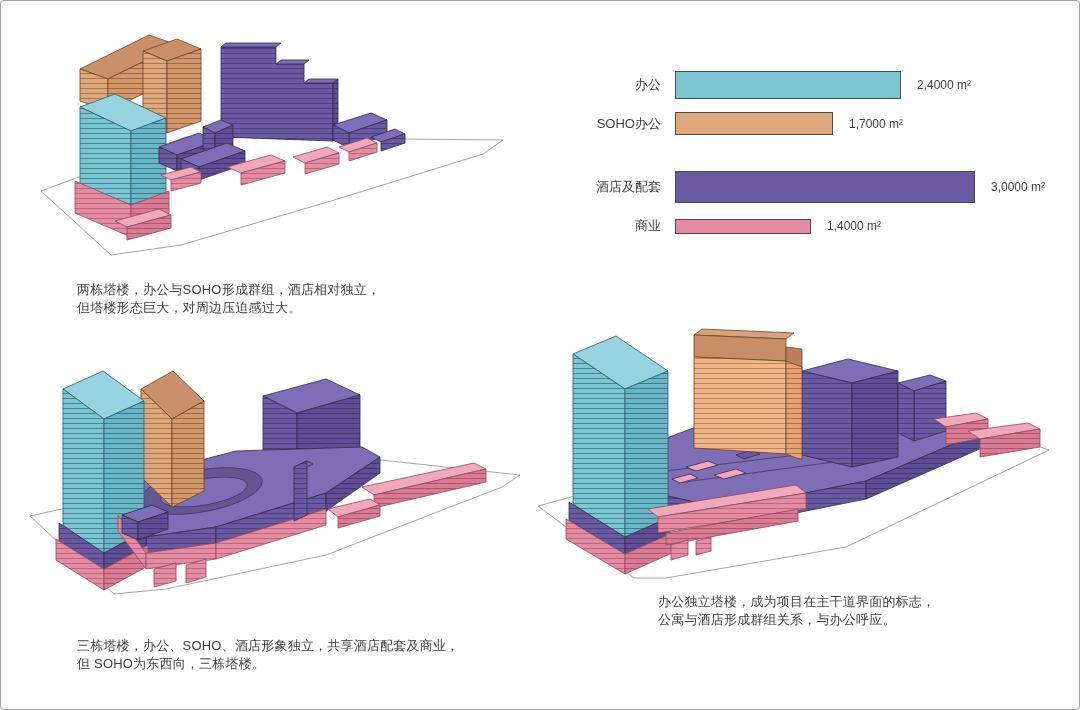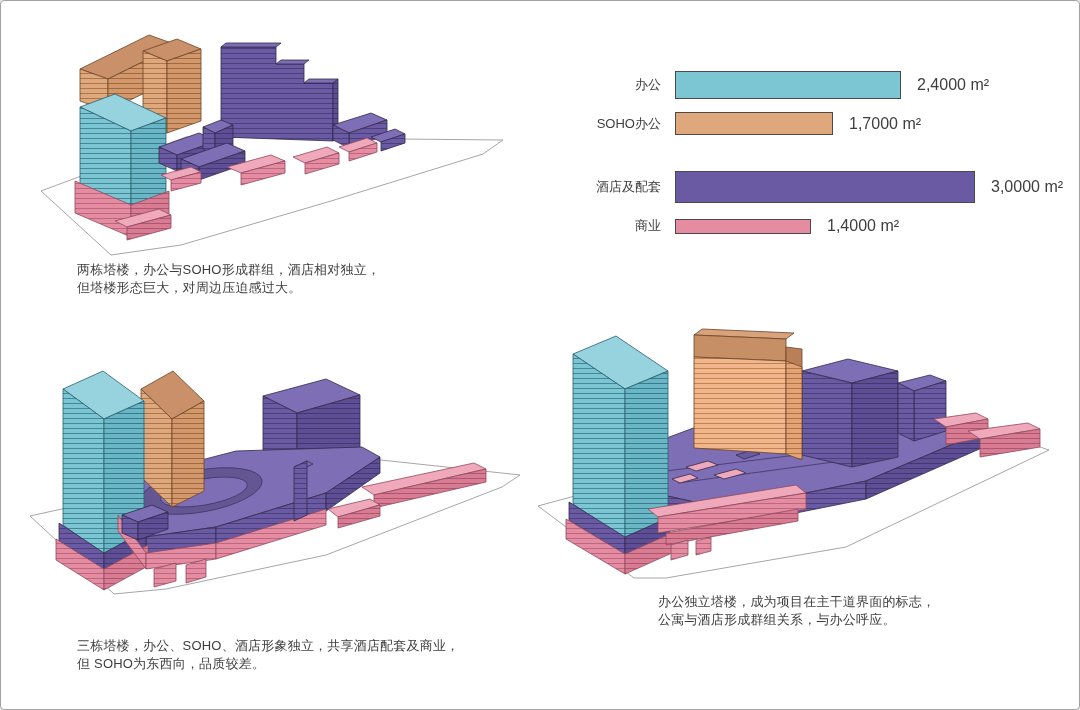--- a/index.html
+++ b/index.html
@@ -11,21 +11,21 @@
   }
   .diagram{position:absolute;}
   .caption{position:absolute;font-size:13px;line-height:17.5px;letter-spacing:.2px;color:#3E3E3E;}
   .legend{position:absolute;left:560px;top:70px;}
   .legend-row{display:flex;align-items:center;}
   .legend-row.g1{margin-bottom:13px;}
   .legend-row.g2{margin-bottom:28px;}
   .legend-row.g3{margin-bottom:14px;margin-top:36px;}
   .legend-label{width:100px;text-align:right;font-size:13px;margin-right:14px;white-space:nowrap;}
   .legend-bar{border:1px solid #4A4A4A;box-sizing:border-box;flex:none;}
-  .legend-value{margin-left:16px;font-size:16px;white-space:nowrap;}
+  .legend-value{margin-left:16px;font-size:12px;white-space:nowrap;}
   svg polygon, svg path, svg ellipse{stroke-width:.8;stroke-linejoin:round;}
 </style>
 </head>
 <body>
 
 <div class="page">
 
   <svg width="0" height="0" style="position:absolute" aria-hidden="true">
     <defs>
       <pattern id="pat-teal" width="8" height="5" patternUnits="userSpaceOnUse">
@@ -143,21 +143,21 @@
       <div class="legend-bar" style="width: 300px; height: 32px; background: rgb(106, 90, 163);"></div>
       <div class="legend-value">3,0000 m²</div>
     </div>
     <div class="legend-row">
       <div class="legend-label">商业</div>
       <div class="legend-bar" style="width: 136px; height: 15px; background: rgb(230, 140, 162);"></div>
       <div class="legend-value">1,4000 m²</div>
     </div>
   </div>
 
-  <div class="caption" style="left:76px;top:260px">
+  <div class="caption" style="left:76px;top:280px">
     <div>两栋塔楼，办公与SOHO形成群组，酒店相对独立，</div>
     <div>但塔楼形态巨大，对周边压迫感过大。</div>
   </div>
 
   <svg class="diagram" style="left:25px;top:338px" width="500" height="268" viewBox="0 0 500 268">
     <path d="M4 177 L290 114 L494 136 L476 148 L300 216 L140 250 L88 255 Z" fill="none" stroke="#8F8F8F" stroke-width="1"></path>
     <g stroke="#332B4D">
       <polygon points="237,57 300,40 334,56 271,74" fill="#7D6EB5"></polygon>
       <polygon points="237,57 271,74 271,152 237,135" fill="url(#pat-purple)"></polygon>
       <polygon points="271,74 334,56 334,135 271,152" fill="url(#pat-purple-dk)"></polygon>
@@ -202,21 +202,21 @@
       <polygon points="96,176 126,166 142,173 112,183" fill="#7D6EB5"></polygon>
       <polygon points="96,176 112,183 112,201 96,194" fill="url(#pat-purple)"></polygon>
       <polygon points="112,183 142,173 142,190 112,201" fill="url(#pat-purple-dk)"></polygon>
       <polygon points="268,128 281,122 287,125 274,131" fill="#7D6EB5"></polygon>
       <polygon points="268,128 281,122 281,176 268,182" fill="url(#pat-purple)"></polygon>
     </g>
   </svg>
 
   <div class="caption" style="left:76px;top:636px">
     <div>三栋塔楼，办公、SOHO、酒店形象独立，共享酒店配套及商业，</div>
-    <div>但 SOHO为东西向，品质较差。</div>
+    <div>但 SOHO为东西向，三栋塔楼。</div>
   </div>
 
   <svg class="diagram" style="left:535px;top:318px" width="515" height="288" viewBox="0 0 515 288">
     <path d="M2 187 L240 122 L480 120 L513 131 L310 228 L130 259 L98 259 Z" fill="none" stroke="#8F8F8F" stroke-width="1"></path>
     <g stroke="#332B4D">
       <polygon points="96,132 160,108 300,98 420,100 448,112 330,162 190,190 118,174" fill="#7D6EB5"></polygon>
       <path d="M130,152 L310,130" fill="none" stroke="#413668"></path>
       <path d="M142,164 L320,140" fill="none" stroke="#413668"></path>
       <polygon points="118,174 190,190 190,208 118,192" fill="url(#pat-purple)"></polygon>
       <polygon points="190,190 330,162 330,180 190,208" fill="url(#pat-purple)"></polygon>

